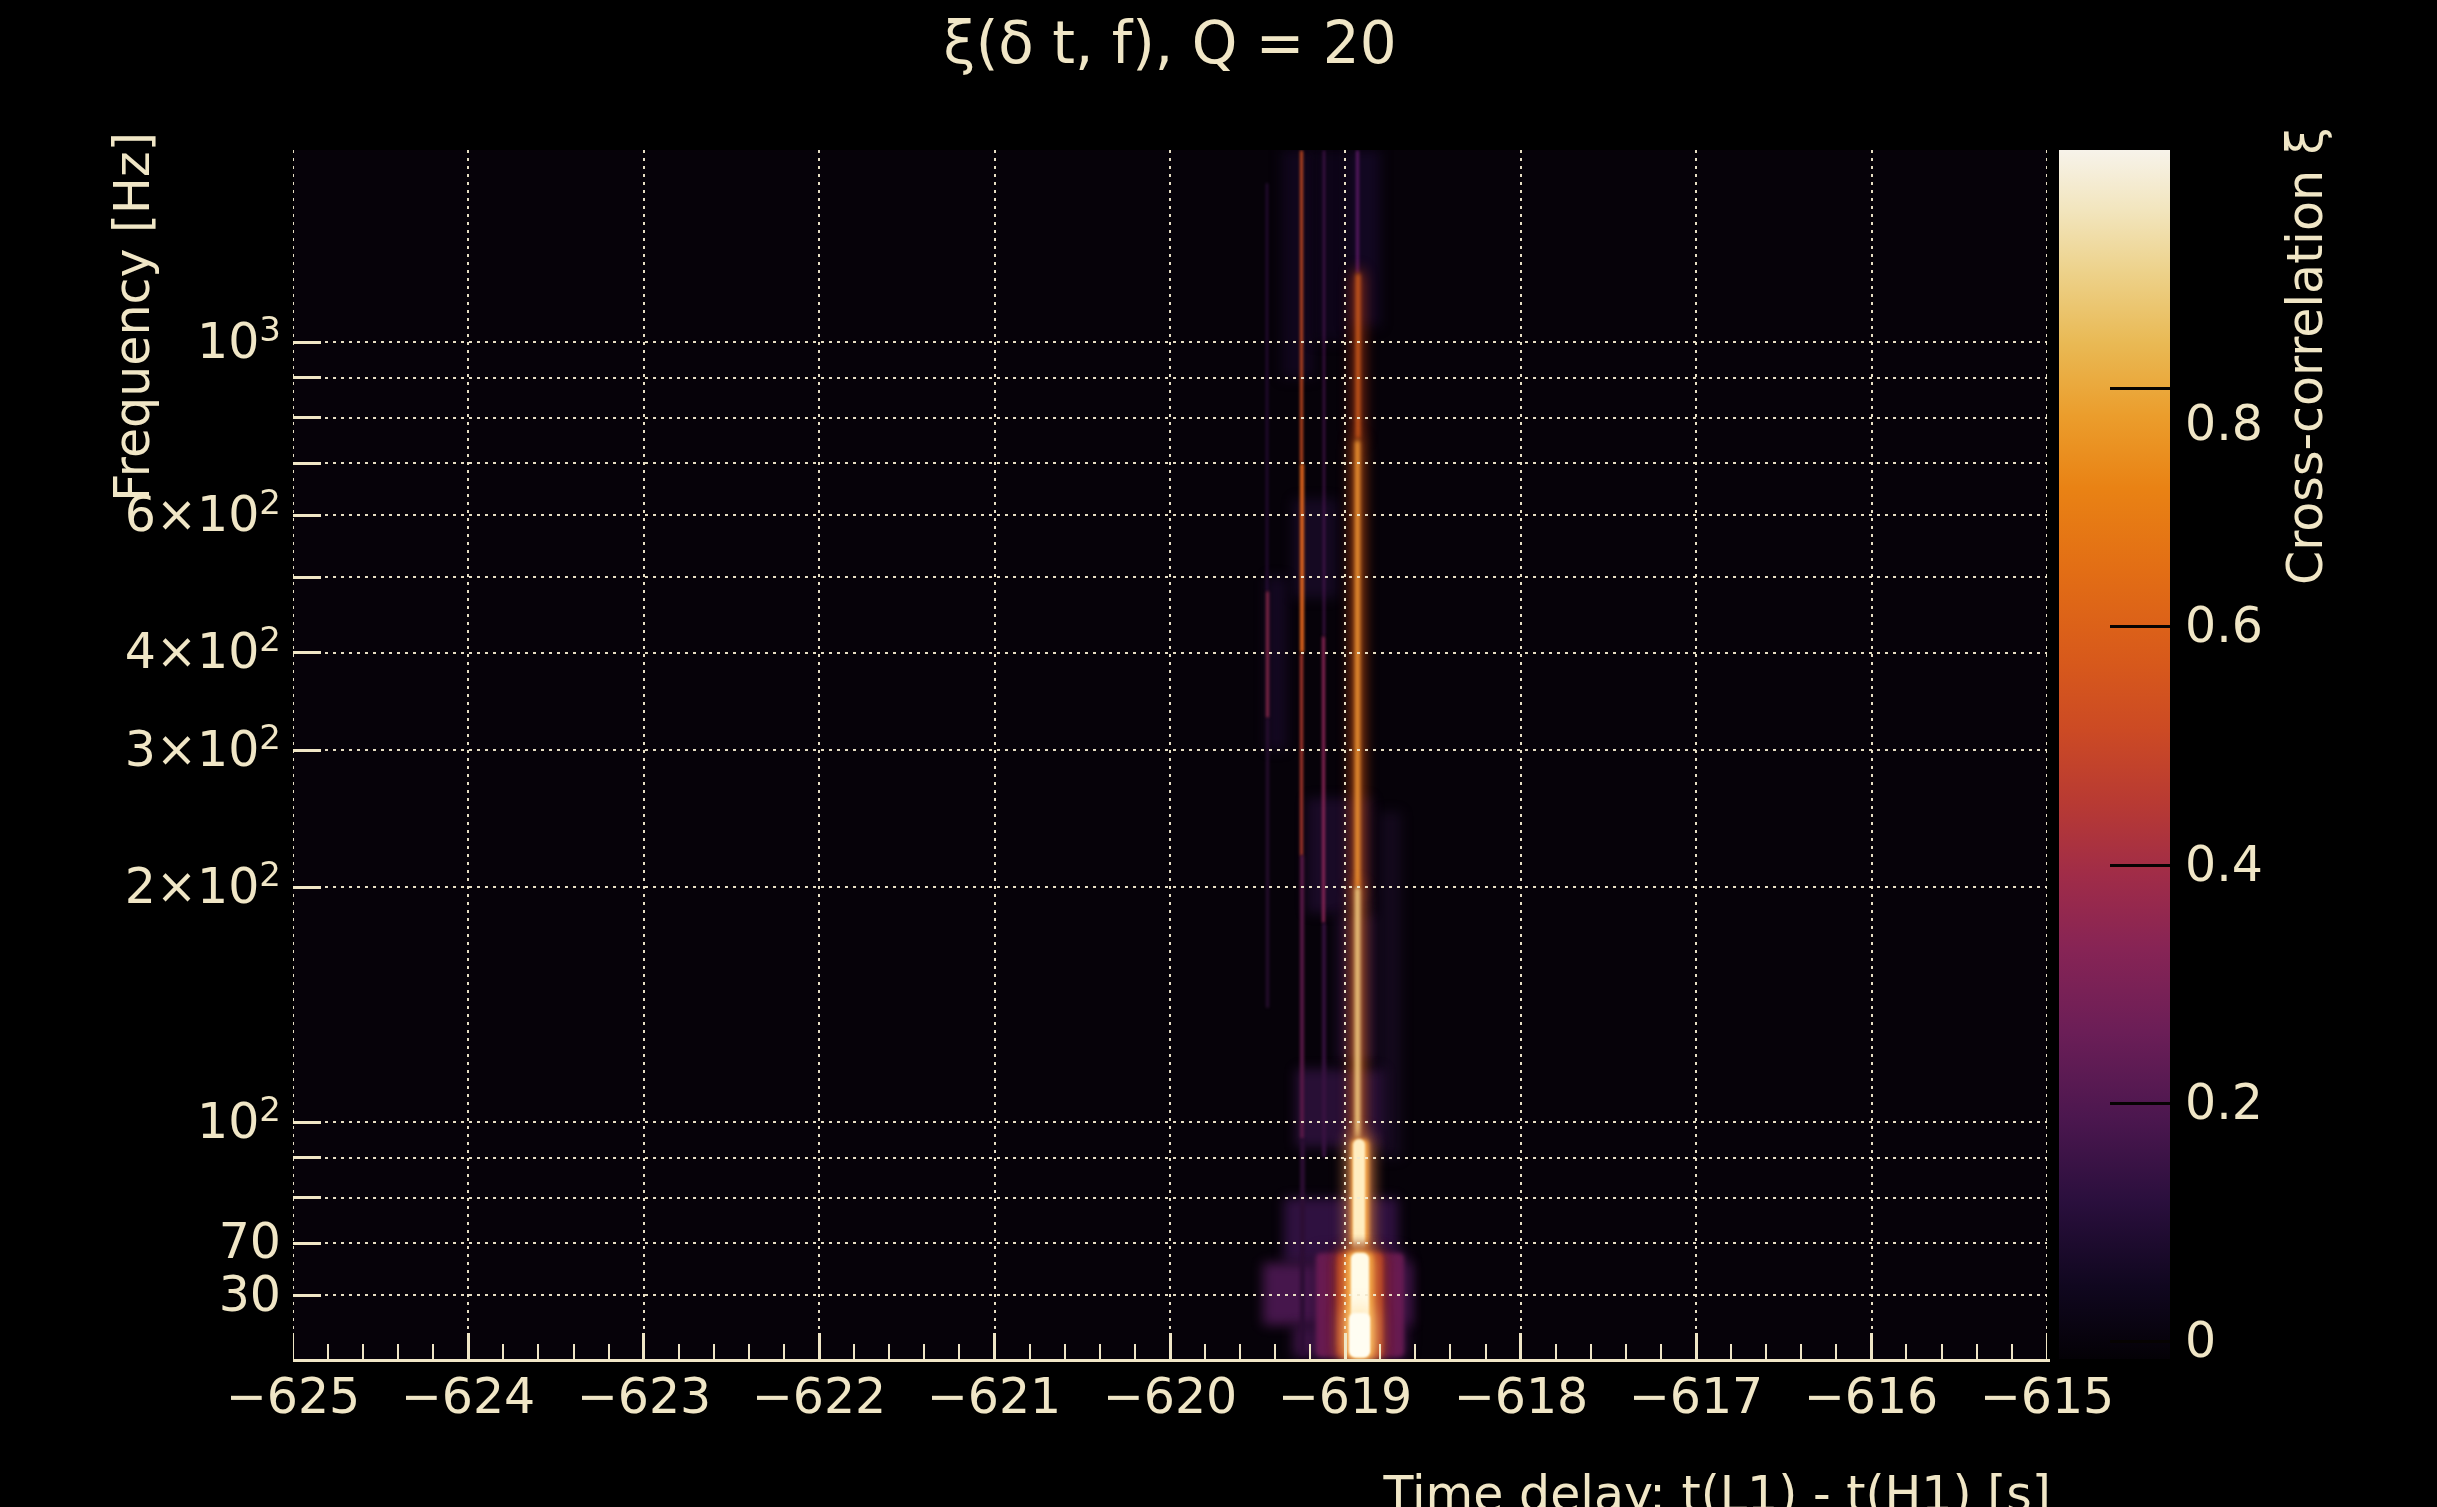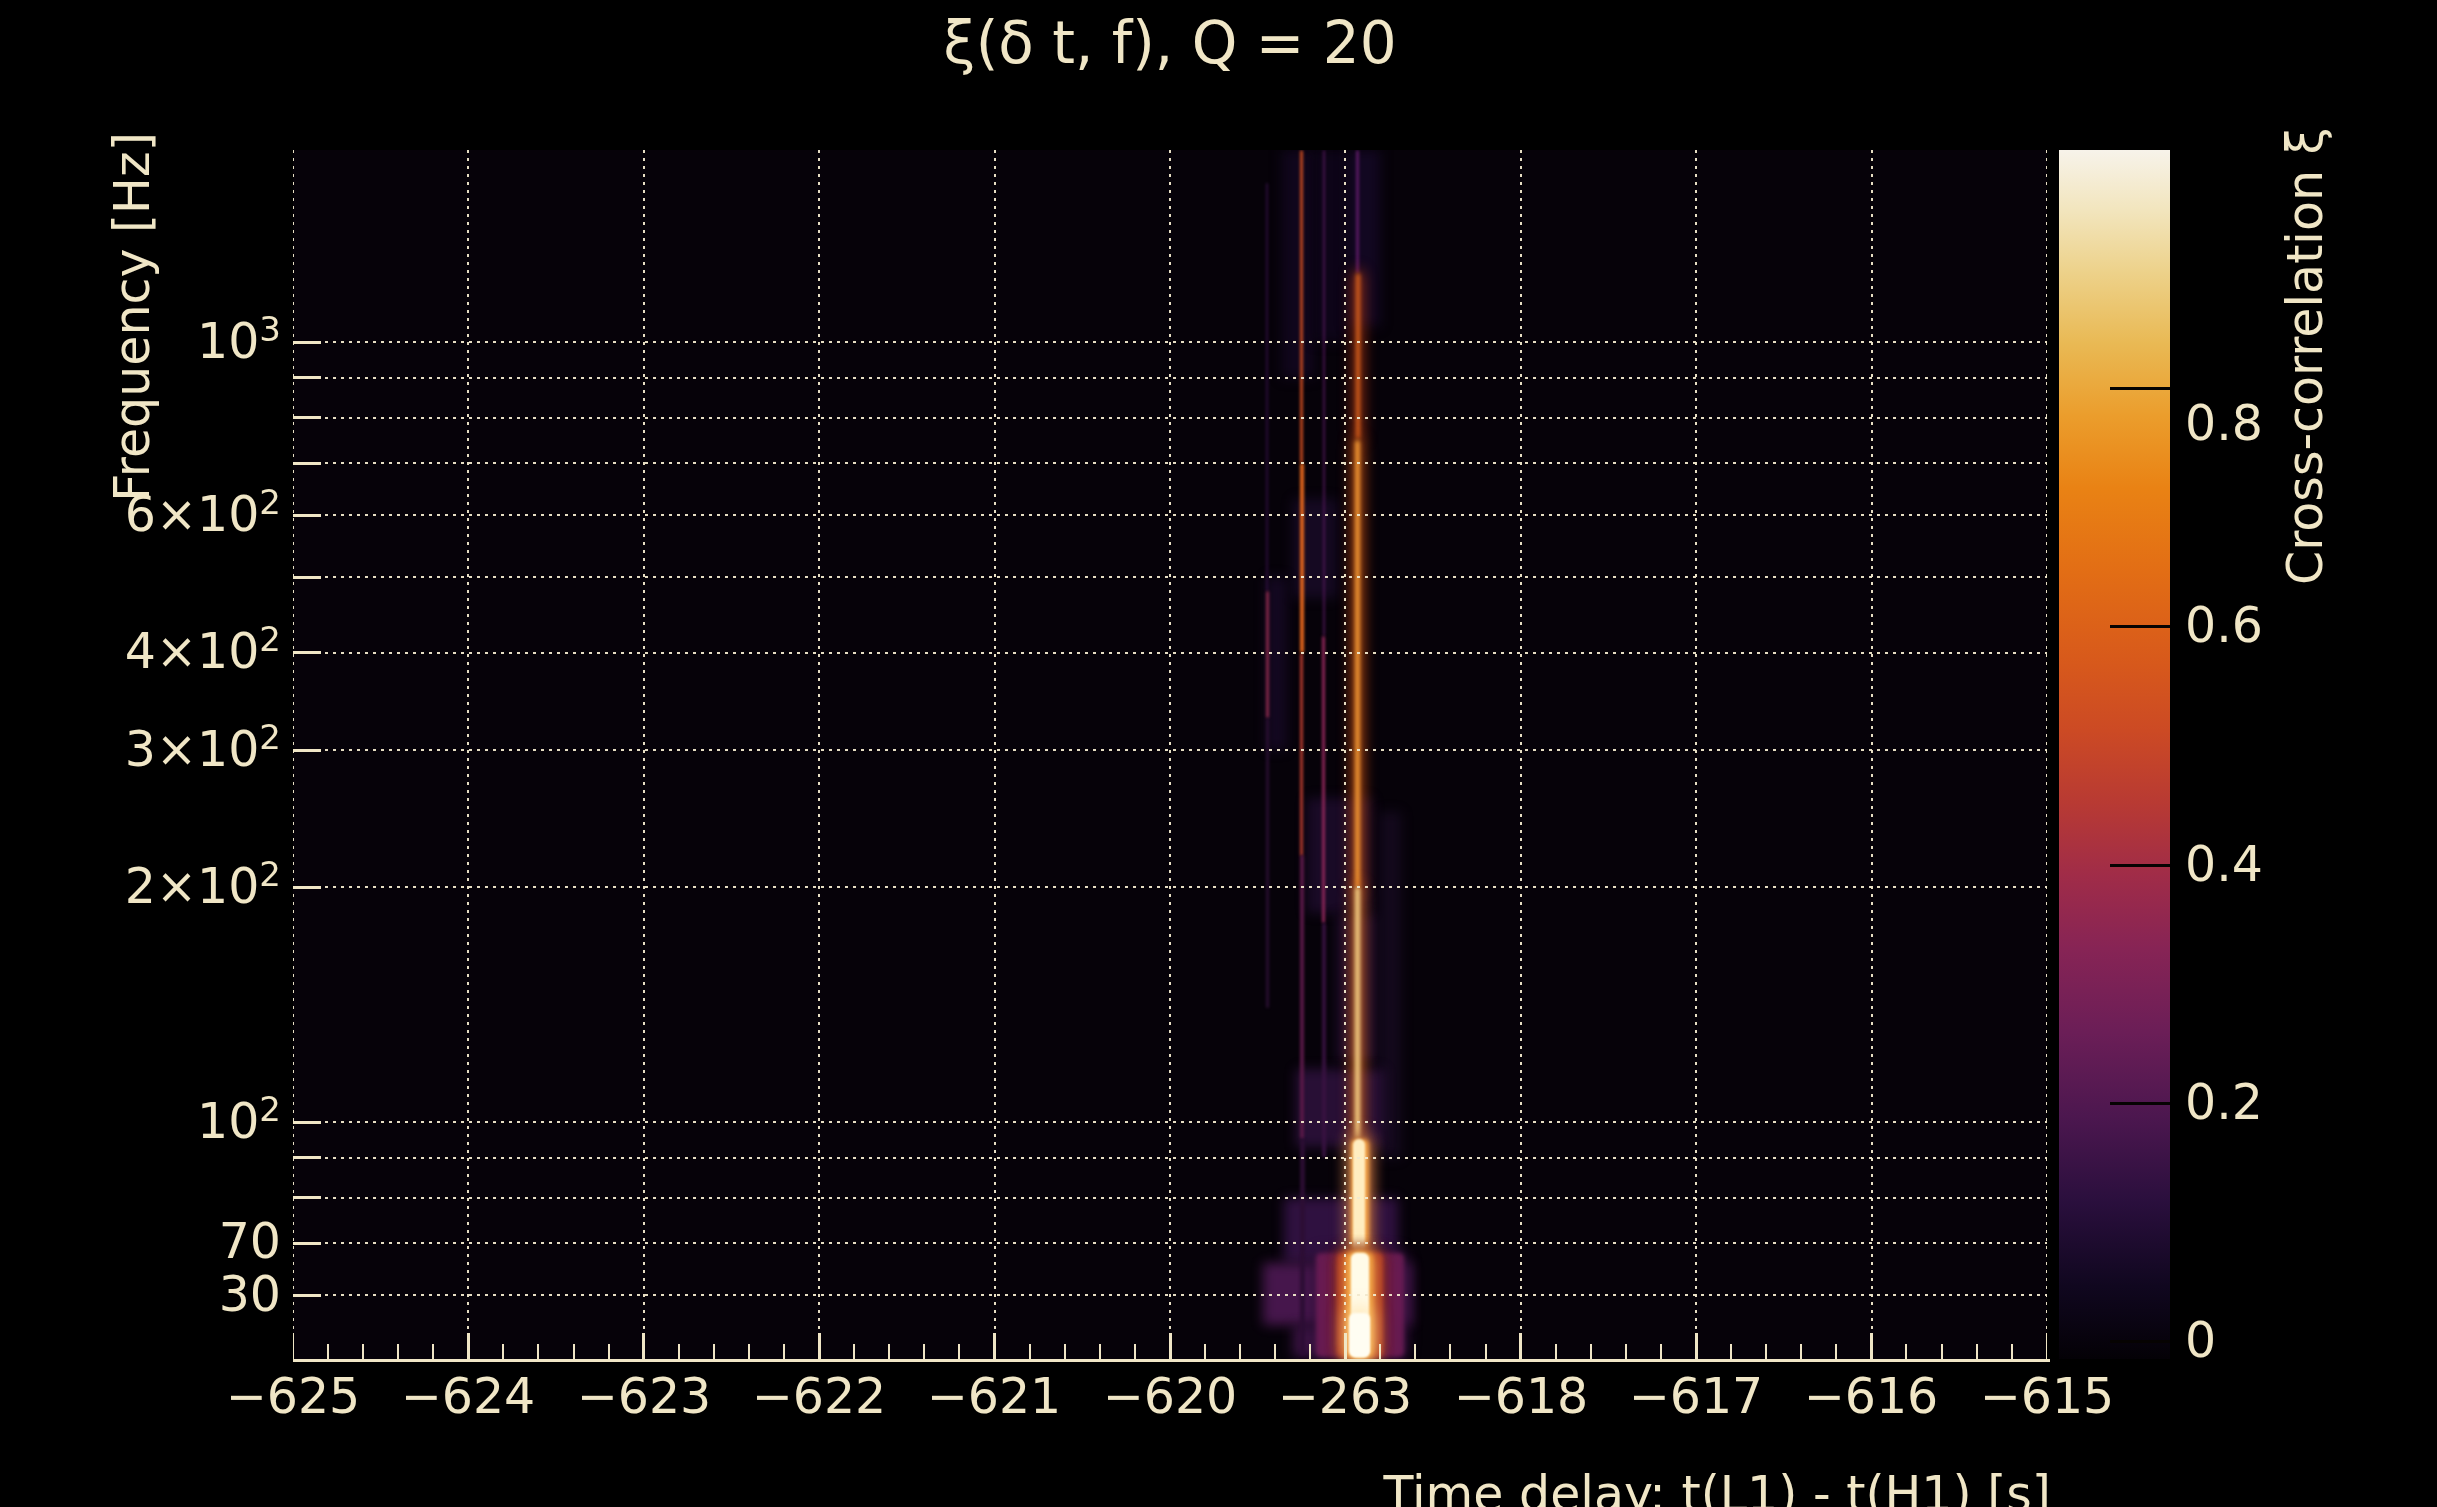--- a/index.html
+++ b/index.html
@@ -177,21 +177,21 @@
       <div class="cbtick" style="top: 237px;"></div>
     </div>
 
   <div id="colorbar-label" class="txt" style="left:2305px;top:356px;">Cross-correlation ξ</div>
 <div class="txt xlab" style="left: 199px;">−625</div>
     <div class="txt xlab" style="left: 374px;">−624</div>
     <div class="txt xlab" style="left: 550px;">−623</div>
     <div class="txt xlab" style="left: 725px;">−622</div>
     <div class="txt xlab" style="left: 900px;">−621</div>
     <div class="txt xlab" style="left: 1076px;">−620</div>
-    <div class="txt xlab" style="left: 1251px;">−263</div>
+    <div class="txt xlab" style="left: 1251px;">−619</div>
     <div class="txt xlab" style="left: 1427px;">−618</div>
     <div class="txt xlab" style="left: 1602px;">−617</div>
     <div class="txt xlab" style="left: 1777px;">−616</div>
     <div class="txt xlab" style="left: 1953px;">−615</div>
     <div class="txt ylab" style="top: 313px;"><span>10</span><span class="sup">3</span></div>
     <div class="txt ylab" style="top: 486px;"><span>6×10</span><span class="sup">2</span></div>
     <div class="txt ylab" style="top: 623px;"><span>4×10</span><span class="sup">2</span></div>
     <div class="txt ylab" style="top: 721px;"><span>3×10</span><span class="sup">2</span></div>
     <div class="txt ylab" style="top: 858px;"><span>2×10</span><span class="sup">2</span></div>
     <div class="txt ylab" style="top: 1093px;"><span>10</span><span class="sup">2</span></div>

